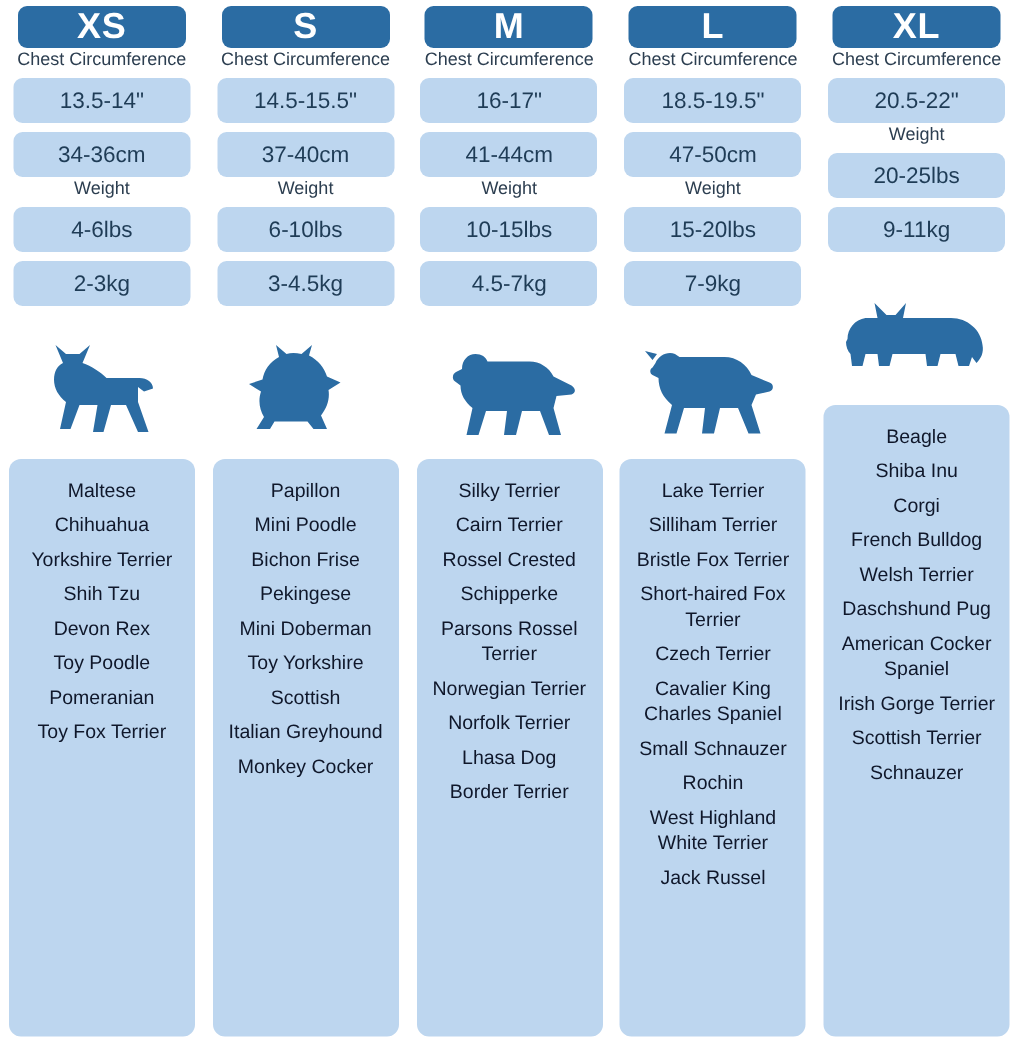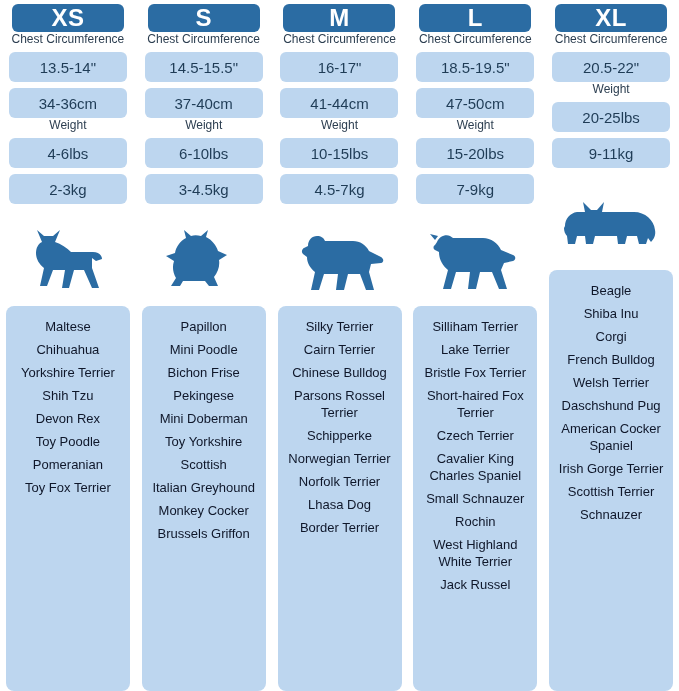--- a/index.html
+++ b/index.html
@@ -139,43 +139,42 @@
     <div class="breeds">
       <div class="breed">Papillon</div>
       <div class="breed">Mini Poodle</div>
       <div class="breed">Bichon Frise</div>
       <div class="breed">Pekingese</div>
       <div class="breed">Mini Doberman</div>
       <div class="breed">Toy Yorkshire</div>
       <div class="breed">Scottish</div>
       <div class="breed">Italian Greyhound</div>
       <div class="breed">Monkey Cocker</div>
-      <div class="breed">Brussels Griffon</div>
     </div>
   </div>
 
   <div class="col">
     <div class="size-pill">M</div>
     <div class="caption">Chest Circumference</div>
     <div class="val-pill">16-17"</div>
     <div class="val-pill">41-44cm</div>
     <div class="caption">Weight</div>
     <div class="val-pill">10-15lbs</div>
     <div class="val-pill">4.5-7kg</div>
     <div class="silhouette">
       <svg width="100" height="62" viewBox="0 0 100 62" fill="#2b6ca3">
         <path d="M18 16 c0 -6 4 -10 9 -10 c4 0 7 2 8 5 h28 c7 0 13 4 16 10 l12 6 c3 2 3 5 0 6 l-10 1 l-2 8 l5 18 h-8 l-6 -16 h-12 l-4 16 h-8 l2 -16 h-14 l-5 16 h-8 l4 -18 c-5 -4 -8 -9 -8 -15 l-4 -3 c-2 -2 -1 -5 1 -6 z"></path>
       </svg>
     </div>
     <div class="breeds">
       <div class="breed">Silky Terrier</div>
       <div class="breed">Cairn Terrier</div>
-      <div class="breed">Chinese Bulldog</div>
+      <div class="breed">Rossel Crested</div>
+      <div class="breed">Schipperke</div>
       <div class="breed">Parsons Rossel Terrier</div>
-      <div class="breed">Schipperke</div>
       <div class="breed">Norwegian Terrier</div>
       <div class="breed">Norfolk Terrier</div>
       <div class="breed">Lhasa Dog</div>
       <div class="breed">Border Terrier</div>
     </div>
   </div>
 
   <div class="col">
     <div class="size-pill">L</div>
     <div class="caption">Chest Circumference</div>
@@ -183,22 +182,22 @@
     <div class="val-pill">47-50cm</div>
     <div class="caption">Weight</div>
     <div class="val-pill">15-20lbs</div>
     <div class="val-pill">7-9kg</div>
     <div class="silhouette">
       <svg width="104" height="62" viewBox="0 0 104 62" fill="#2b6ca3">
         <path d="M14 12 c2 -5 8 -8 13 -6 l3 2 h30 c8 0 15 5 18 12 l12 5 c3 1 3 5 0 6 l-9 2 l-3 7 l6 19 h-8 l-7 -17 h-12 l-4 17 h-8 l2 -17 h-14 l-5 17 h-8 l5 -19 c-6 -5 -9 -11 -9 -18 l-4 -2 c-2 -1 -2 -4 0 -5 z M12 10 l-5 -6 l8 2 z"></path>
       </svg>
     </div>
     <div class="breeds">
+      <div class="breed">Lake Terrier</div>
       <div class="breed">Silliham Terrier</div>
-      <div class="breed">Lake Terrier</div>
       <div class="breed">Bristle Fox Terrier</div>
       <div class="breed">Short-haired Fox Terrier</div>
       <div class="breed">Czech Terrier</div>
       <div class="breed">Cavalier King Charles Spaniel</div>
       <div class="breed">Small Schnauzer</div>
       <div class="breed">Rochin</div>
       <div class="breed">West Highland White Terrier</div>
       <div class="breed">Jack Russel</div>
     </div>
   </div>

